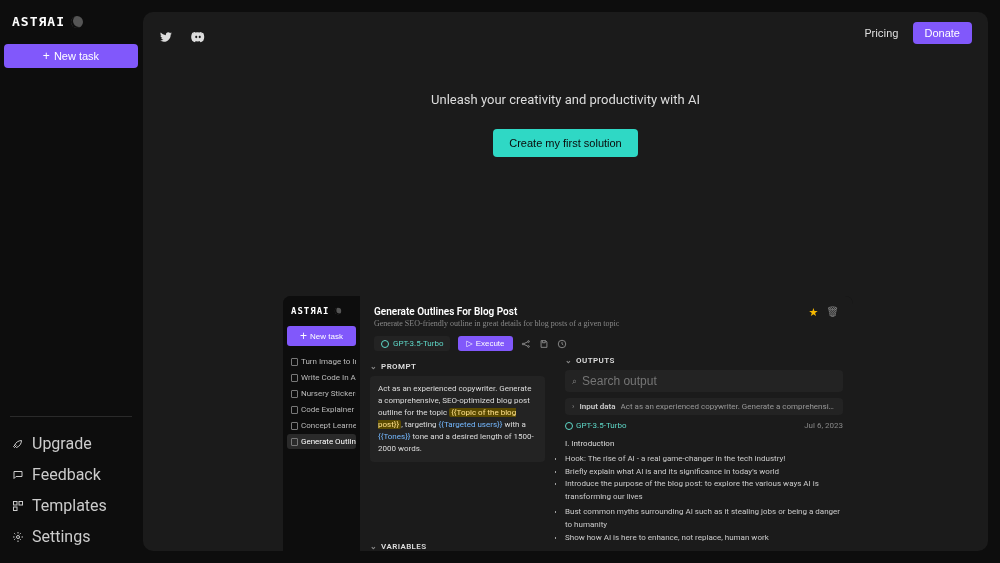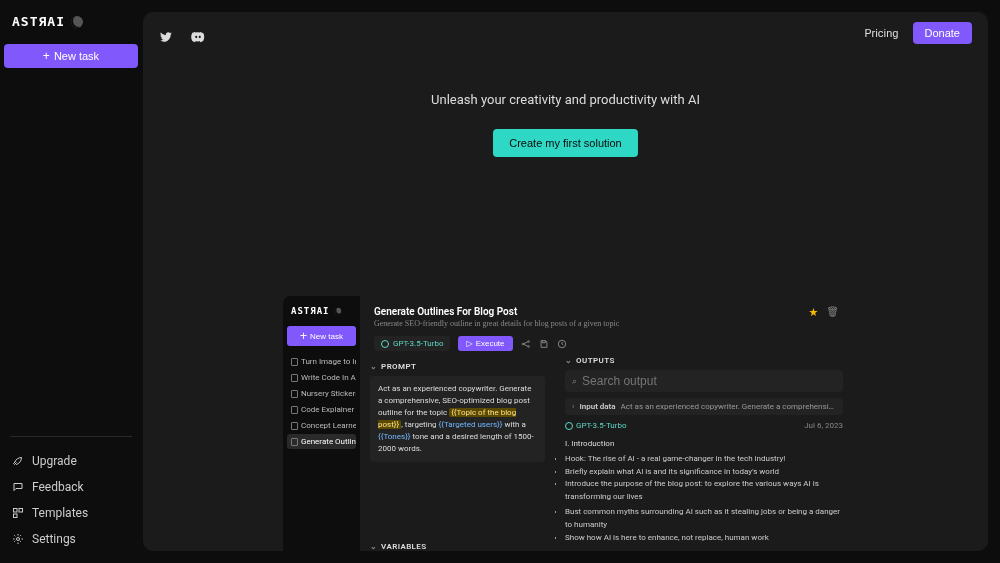--- a/index.html
+++ b/index.html
@@ -8,21 +8,21 @@
 
 .app-sidebar { position:absolute; left:0; top:0; width:142px; height:100%; display:flex; flex-direction:column; }
 .brand-row { display:flex; align-items:center; gap:6px; padding:14px 10px 10px 12px; }
 .brand { font-size:13px; letter-spacing:1px; font-weight:600; font-family:monospace; }
 .moon { width:12px; height:12px; border-radius:50%; background:#555; box-shadow:inset 2px -1px 0 #0d0d0d; cursor:pointer; }
 .newtask-btn { margin:5px 4px; background:#8158fb; border:none; border-radius:4px; color:#fff; font-size:11px; padding:6px 0; display:flex; align-items:center; justify-content:center; gap:4px; cursor:pointer; }
 .plus { font-size:12px; line-height:1; }
 .sidebar-spacer { flex:1; }
 .sidebar-bottom { padding:0 10px 14px 10px; display:flex; flex-direction:column; gap:6px; }
 .sidebar-bottom hr { border:none; border-top:1px solid #2a2a2a; margin-bottom:8px; }
-.sb-item { display:flex; align-items:center; gap:8px; font-size:12px; color:#ccc; cursor:pointer; padding:3px 2px; }
+.sb-item { display:flex; align-items:center; gap:8px; font-size:16px; color:#ccc; cursor:pointer; padding:3px 2px; }
 .sb-item svg { width:12px; height:12px; }
 
 
 .main { position:absolute; left:143px; top:12px; right:12px; bottom:12px; background:#1b1b1b; border-radius:10px; overflow:hidden; }
 .main-header { display:flex; align-items:flex-end; padding:10px 16px; }
 .header-icons { display:flex; gap:18px; }
 .header-icons .ic { width:14px; height:14px; cursor:pointer; }
 .header-right { margin-left:auto; display:flex; align-items:center; gap:14px; }
 .link { font-size:11px; color:#ddd; cursor:pointer; }
 .donate-btn { background:#8158fb; border:none; border-radius:4px; color:#fff; font-size:11px; padding:5px 12px; cursor:pointer; }

